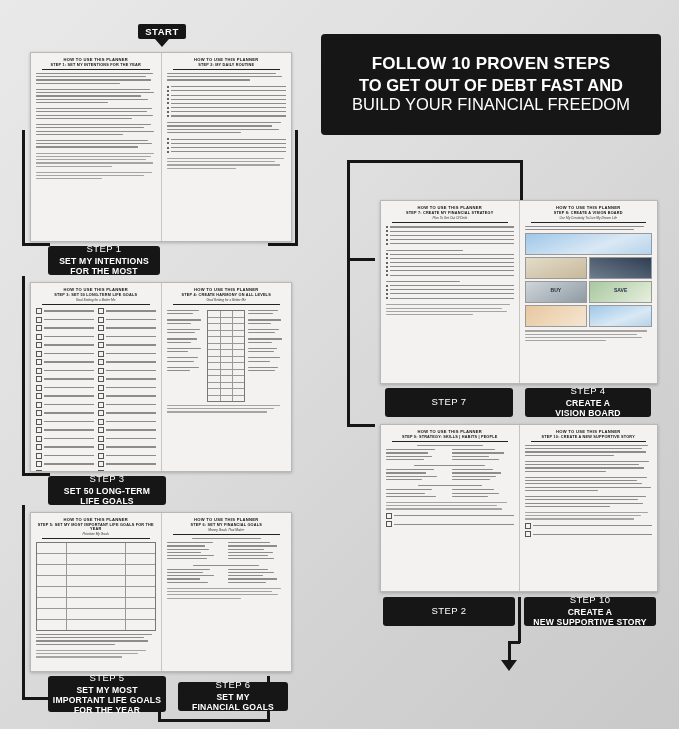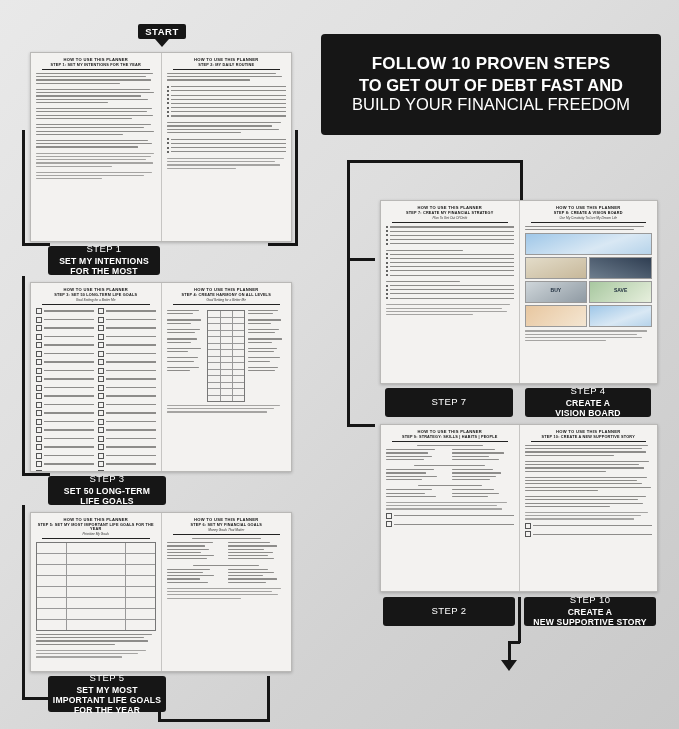--- a/index.html
+++ b/index.html
@@ -692,20 +692,25 @@
       </div>
     </div>
   </div>
 
   <div class="step-bar" style="left:48px;top:676px;width:118px;height:36px;">
     <div class="num">STEP 5</div>
     <div class="cap" style="white-space:pre-line">SET MY MOST
 IMPORTANT LIFE GOALS
 FOR THE YEAR</div>
   </div>
+  <div class="step-bar" style="left:178px;top:682px;width:110px;height:29px;">
+    <div class="num">STEP 6</div>
+    <div class="cap" style="white-space:pre-line">SET MY
+FINANCIAL GOALS</div>
+  </div>
 
   <div class="spread" style="left:380px;top:200px;width:278px;height:184px;">
     <div class="pg left">
       <div class="h1">HOW TO USE THIS PLANNER</div>
       <div class="h2">STEP 7: CREATE MY FINANCIAL STRATEGY</div>
       <div class="h3">Plan To Get Out Of Debt</div>
       <div class="rule"></div>
       <div class="lines">
         <div class="bullets">
           <div class="bl">

